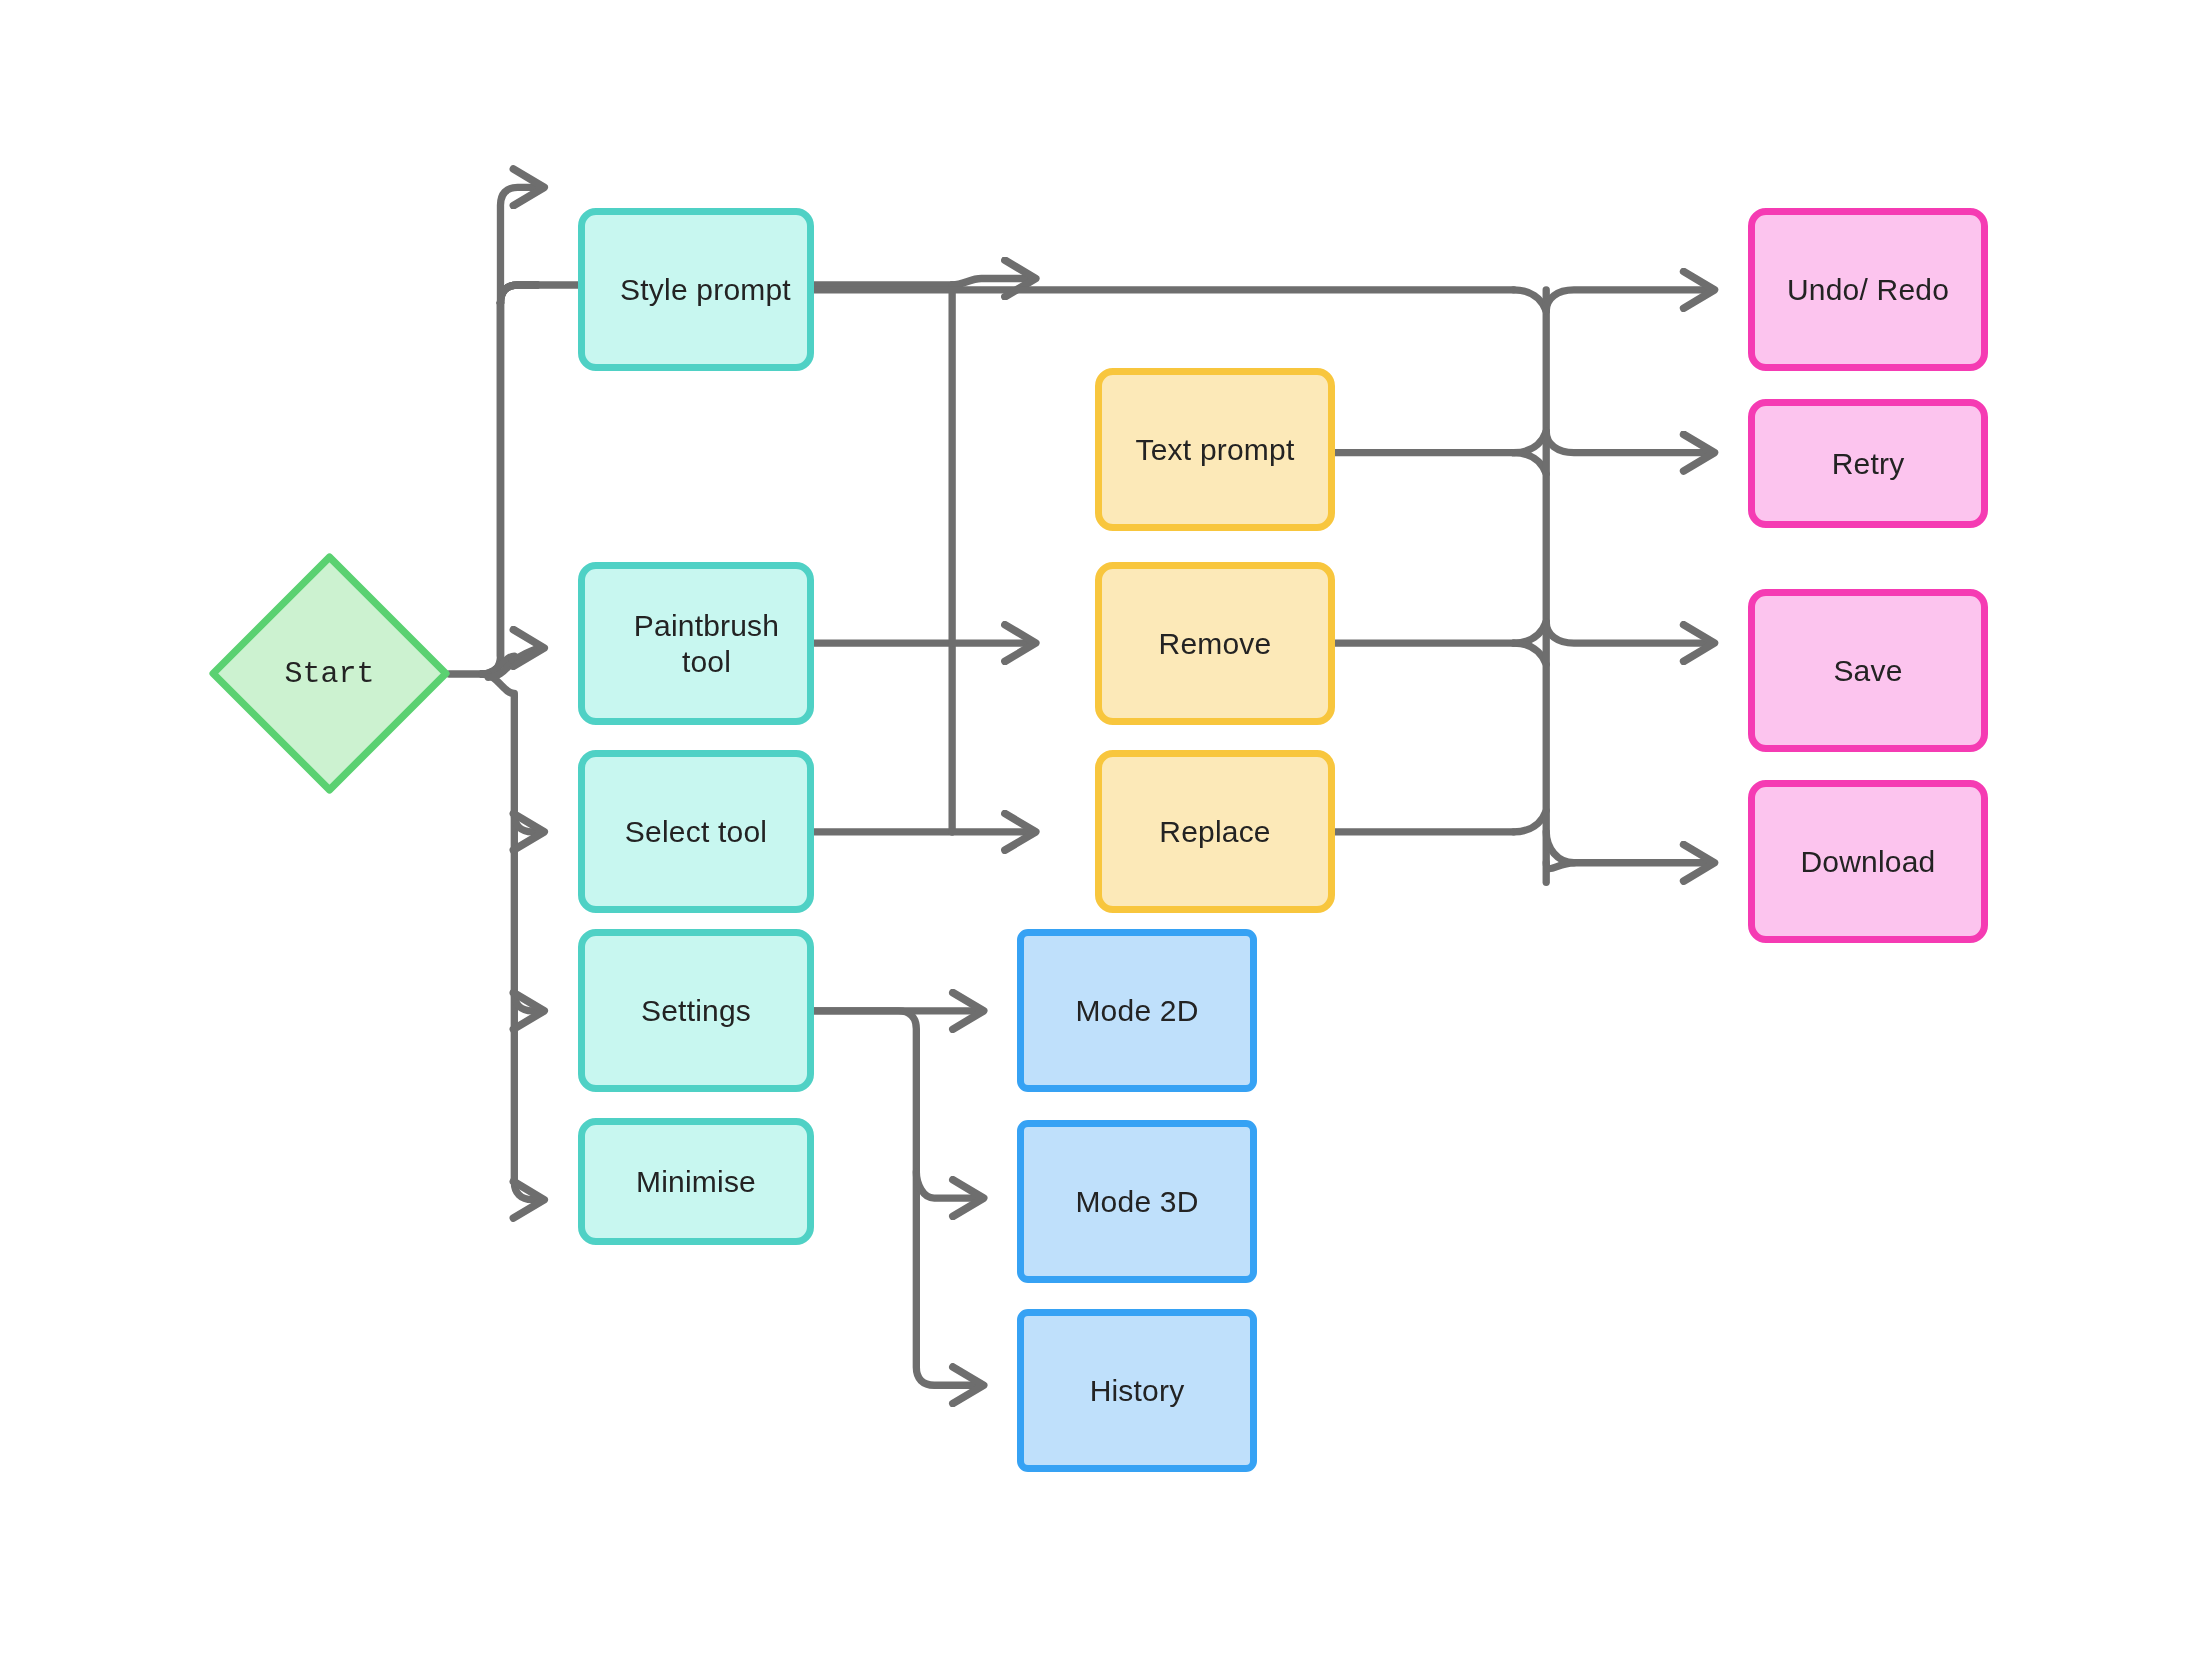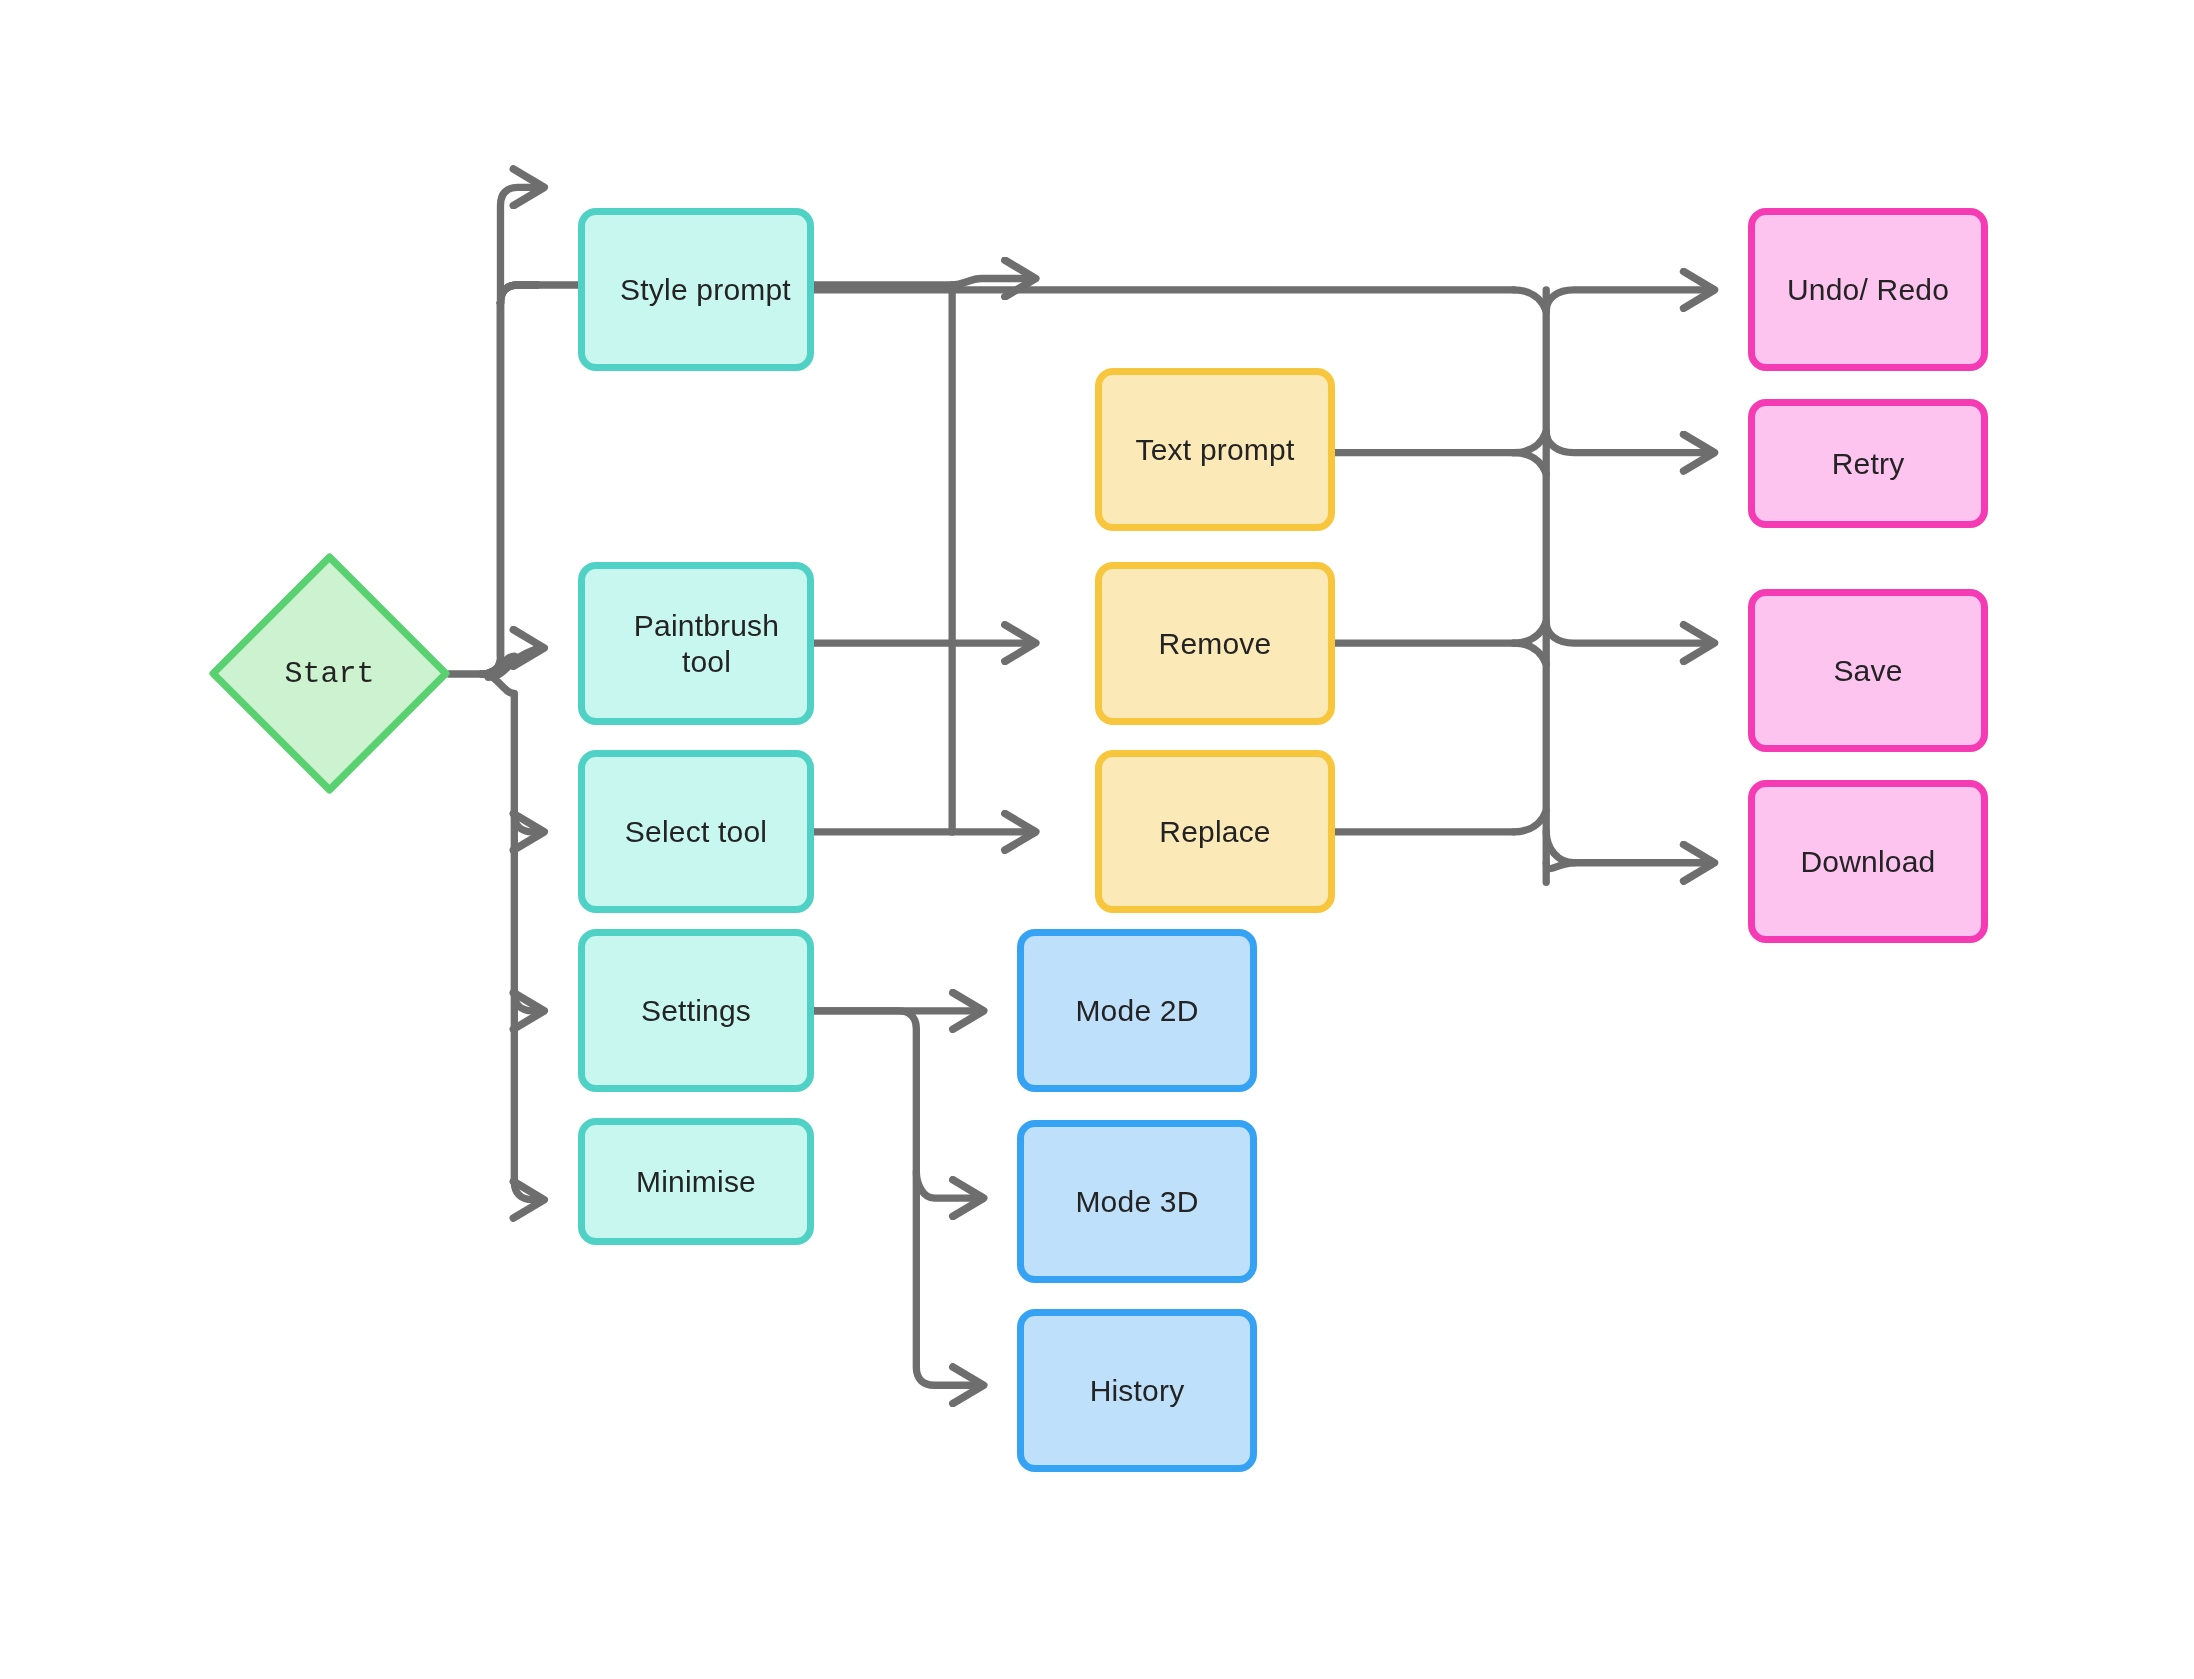--- a/index.html
+++ b/index.html
@@ -40,21 +40,21 @@
     z-index: 3;
   }
   .node.rect {
     border-radius: 18px;
     border-style: solid;
     border-width: 7.3px;
   }
   .node.teal   { background: #c8f7f0; border-color: #4fd1c5; }
   .node.orange { background: #fce9b8; border-color: #f8c63d; }
   .node.pink   { background: #fcc4ee; border-color: #f53bb3; }
-  .node.blue   { background: #bfe0fb; border-color: #36a2f4; }
+  .node.blue   { background: #bfe0fb; border-color: #36a2f4; border-radius: 11px; }
 
   .diamond-wrap {
     position: absolute;
     z-index: 3;
   }
   .diamond-wrap svg { display: block; }
   .diamond-label {
     position: absolute;
     left: 0;
     top: 0;

